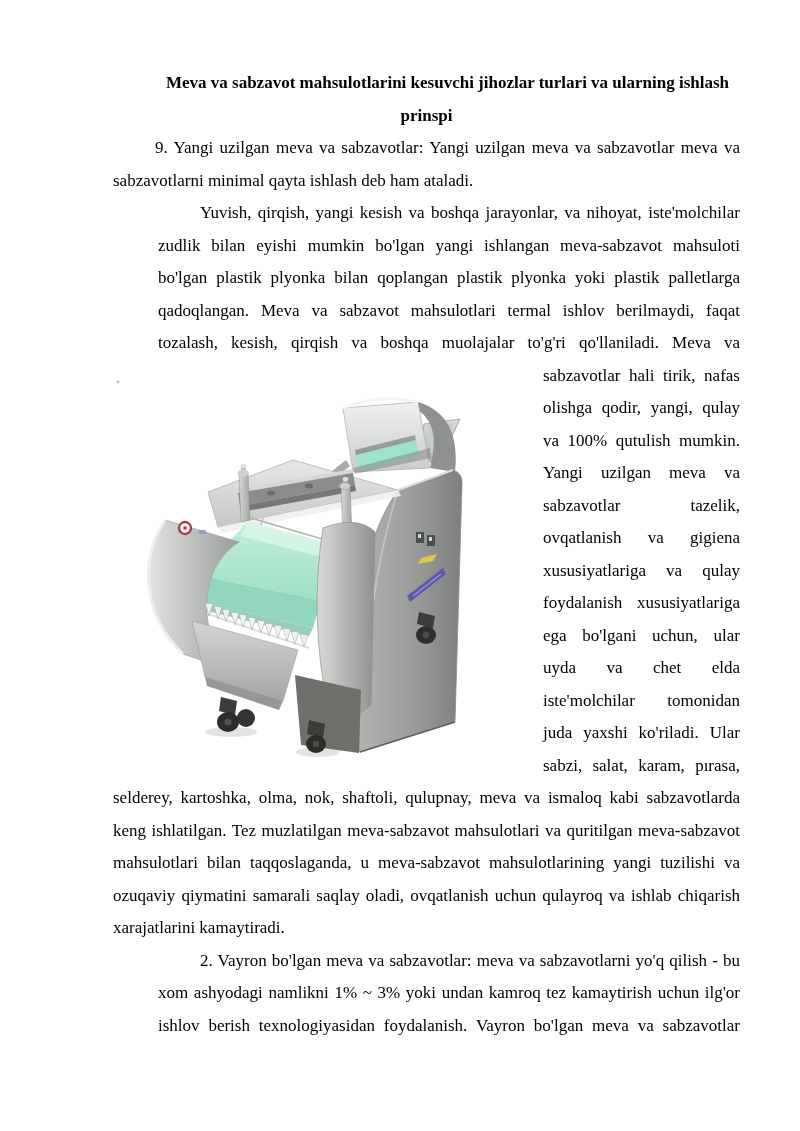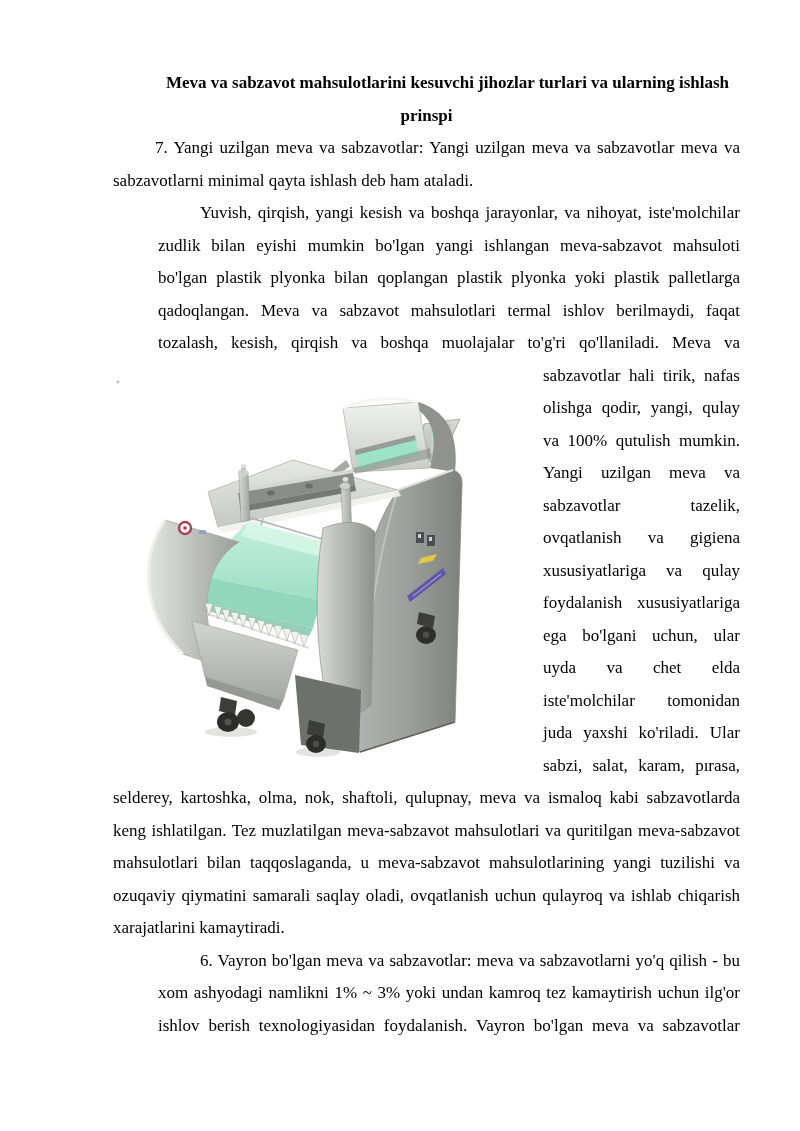--- a/index.html
+++ b/index.html
@@ -42,21 +42,21 @@
   }
   .figure svg { display: block; }
 </style>
 </head>
 <body>
 
 <div class="page">
 
   <h1 class="doc-title">Meva va sabzavot mahsulotlarini kesuvchi jihozlar turlari va ularning ishlash prinspi</h1>
 
-  <p class="para indent">7. Yangi uzilgan meva va sabzavotlar: Yangi uzilgan meva va sabzavotlar meva va sabzavotlarni minimal qayta ishlash deb ham ataladi.</p>
+  <p class="para indent">9. Yangi uzilgan meva va sabzavotlar: Yangi uzilgan meva va sabzavotlar meva va sabzavotlarni minimal qayta ishlash deb ham ataladi.</p>
 
   <p class="para indent justify-last">Yuvish, qirqish, yangi kesish va boshqa jarayonlar, va nihoyat, iste'molchilar zudlik bilan eyishi mumkin bo'lgan yangi ishlangan meva-sabzavot mahsuloti bo'lgan plastik plyonka bilan qoplangan plastik plyonka yoki plastik palletlarga qadoqlangan. Meva va sabzavot mahsulotlari termal ishlov berilmaydi, faqat tozalash, kesish, qirqish va boshqa muolajalar to'g'ri qo'llaniladi. Meva va</p>
 
   <p class="para">
     <span class="figure" role="img" aria-label="vegetable cutting machine">
       <svg width="430" height="410" viewBox="0 0 430 410" xmlns="http://www.w3.org/2000/svg">
         <defs>
           <linearGradient id="gArch" x1="0" y1="0" x2="0" y2="1">
             <stop offset="0" stop-color="#f0f2ef"></stop>
               <stop offset="1" stop-color="#c9cbc8"></stop>
@@ -218,15 +218,15 @@
           <ellipse cx="203" cy="384" rx="10" ry="9" fill="#2c2c2a"></ellipse>
           <ellipse cx="203" cy="384" rx="3.2" ry="3.2" fill="#4e4e4b"></ellipse>
           <polygon points="306,252 322,256 320,268 304,264" fill="#3c3c3a"></polygon>
           <ellipse cx="313" cy="275" rx="10" ry="9" fill="#2e2e2c"></ellipse>
           <ellipse cx="313" cy="275" rx="3.2" ry="3.2" fill="#4e4e4b"></ellipse>
         </g>
       </svg>
     </span><span>sabzavotlar hali tirik, nafas olishga qodir, yangi, qulay va 100% qutulish mumkin. Yangi uzilgan meva va sabzavotlar tazelik, ovqatlanish va gigiena xususiyatlariga va qulay foydalanish xususiyatlariga ega bo'lgani uchun, ular uyda va chet elda iste'molchilar tomonidan juda yaxshi ko'riladi. Ular sabzi, salat, karam, pırasa, selderey, kartoshka, olma, nok, shaftoli, qulupnay, meva va ismaloq kabi sabzavotlarda keng ishlatilgan. Tez muzlatilgan meva-sabzavot mahsulotlari va quritilgan meva-sabzavot mahsulotlari bilan taqqoslaganda, u meva-sabzavot mahsulotlarining yangi tuzilishi va ozuqaviy qiymatini samarali saqlay oladi, ovqatlanish uchun qulayroq va ishlab chiqarish xarajatlarini kamaytiradi.</span>
   </p>
 
-  <p class="para indent justify-last">6. Vayron bo'lgan meva va sabzavotlar: meva va sabzavotlarni yo'q qilish - bu xom ashyodagi namlikni 1% ~ 3% yoki undan kamroq tez kamaytirish uchun ilg'or ishlov berish texnologiyasidan foydalanish. Vayron bo'lgan meva va sabzavotlar</p>
+  <p class="para indent justify-last">2. Vayron bo'lgan meva va sabzavotlar: meva va sabzavotlarni yo'q qilish - bu xom ashyodagi namlikni 1% ~ 3% yoki undan kamroq tez kamaytirish uchun ilg'or ishlov berish texnologiyasidan foydalanish. Vayron bo'lgan meva va sabzavotlar</p>
 
 </div>
 
 </body></html>

